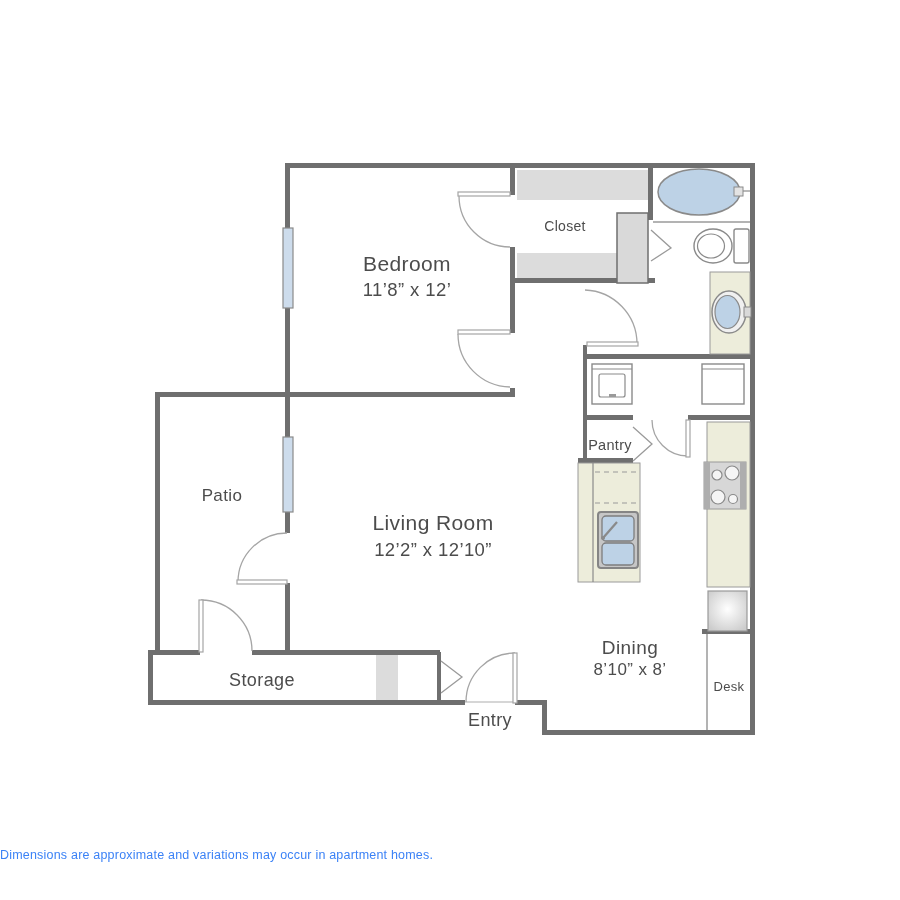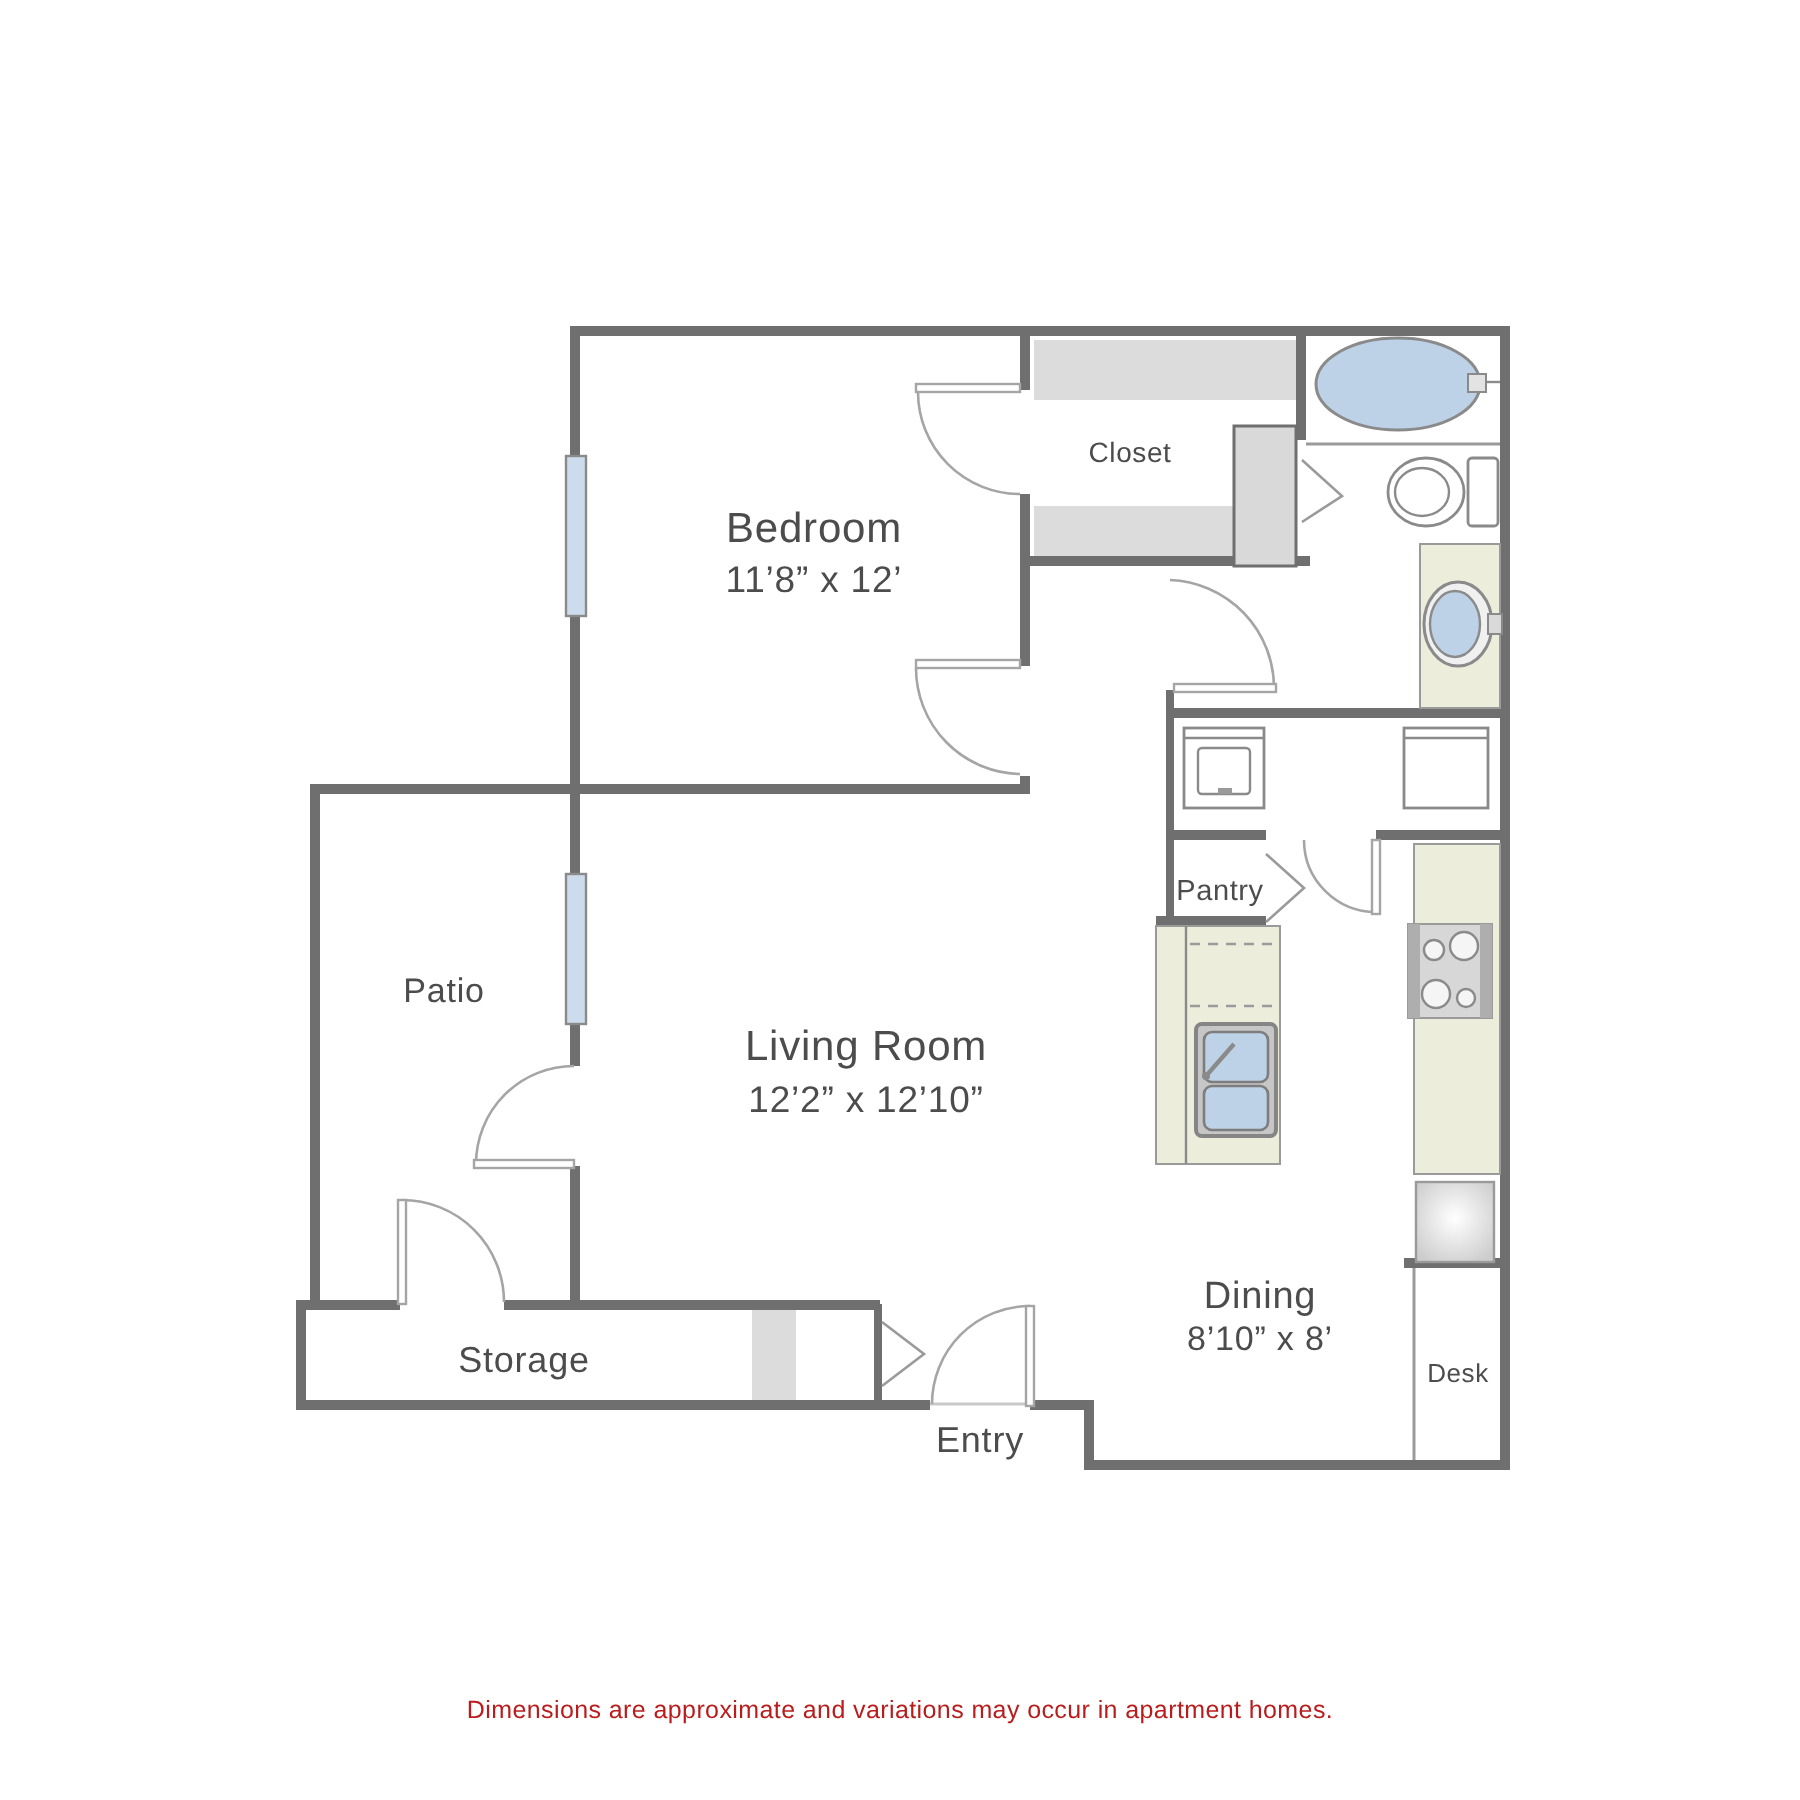--- a/index.html
+++ b/index.html
@@ -16,22 +16,22 @@
   .door-arc{stroke:#a5a5a5;stroke-width:1.3;fill:none;}
   .door-leaf{fill:#ffffff;stroke:#a5a5a5;stroke-width:1.2;}
   .door-v{fill:#ffffff;stroke:#9a9a9a;stroke-width:1.3;}
   .fix{fill:#ffffff;stroke:#8a8a8a;stroke-width:1.4;}
   .fixline{stroke:#8a8a8a;stroke-width:1.2;fill:none;}
   .dash{stroke:#9a9a9a;stroke-width:1.2;fill:none;stroke-dasharray:5 4;}
   .room-label{font-size:21px;fill:var(--c-text,#4c4c4c);letter-spacing:.4px;text-anchor:middle;}
   .room-dims{font-size:18.5px;fill:var(--c-text,#4c4c4c);letter-spacing:.4px;text-anchor:middle;}
   .label-md{font-size:18px;fill:var(--c-text,#4c4c4c);letter-spacing:.4px;text-anchor:middle;}
   .label-sm{font-size:14px;fill:var(--c-text,#4c4c4c);letter-spacing:.3px;text-anchor:middle;}
-  .footer{position:absolute;left:0;top:848px;width:900px;text-align:center;
-          font-size:12.5px;color:#b91c1c;letter-spacing:.2px;}
+  .footer{position:absolute;left:0;top:848px;width:900px;
+          font-size:12.5px;color:#3b82f6;letter-spacing:.2px;}
 </style>
 </head>
 <body>
 
 <div class="stage">
 <svg width="900" height="900" viewBox="0 0 900 900">
   <defs>
     <radialGradient id="gradFridge" cx="50%" cy="45%" r="65%">
       <stop offset="0%" stop-color="#ffffff"></stop>
       <stop offset="100%" stop-color="#cccccc"></stop>

